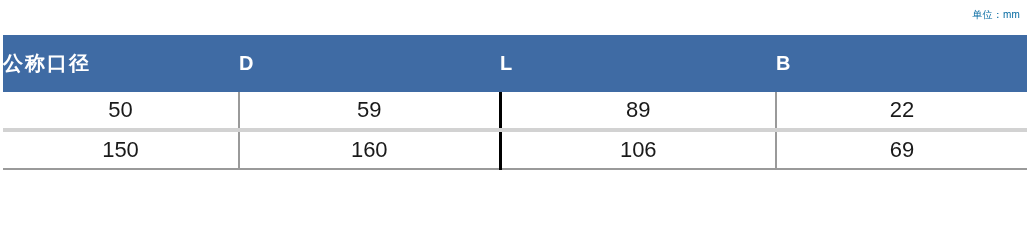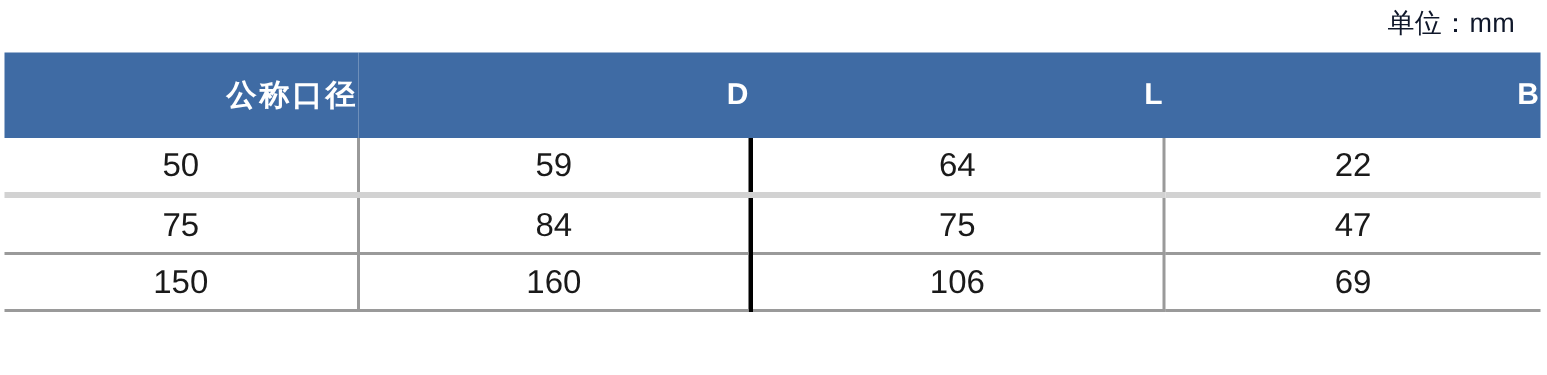--- a/index.html
+++ b/index.html
@@ -12,24 +12,24 @@
     height: 250px;
     position: relative;
     font-family: "Liberation Sans", "DejaVu Sans", sans-serif;
     overflow: hidden;
   }
 
   
   #unit-caption {
     position: absolute;
     top: 4px;
-    right: 21px;
-    font-size: 18px;
+    right: 11px;
+    font-size: 10px;
     line-height: 22px;
-    color: #0f172a;
+    color: #0369a1;
     white-space: nowrap;
     letter-spacing: 0.2px;
   }
 
   
   #spec-table-wrap {
     position: absolute;
     left: 3px;
     top: 35px;
     width: 1024px;
@@ -49,21 +49,21 @@
 
   
   thead tr.header-row {
     background: #3f6ba4;
   }
   thead th {
     height: 57px;
     color: #ffffff;
     font-size: 20px;
     font-weight: bold;
-    text-align: right;
+    text-align: left;
     vertical-align: middle;
     padding: 0;
     border: none;
     letter-spacing: 1px;
   }
   thead th.h-cjk {
     letter-spacing: 2px;
   }
 
   
@@ -113,28 +113,22 @@
         <th>D</th>
         <th>L</th>
         <th>B</th>
       </tr>
     </thead>
 
     <tbody>
       <tr class="rule-light">
         <td class="sep-dark">50</td>
         <td class="sep-light">59</td>
-        <td class="sep-dark">64</td>
+        <td class="sep-dark">89</td>
         <td>22</td>
-      </tr>
-      <tr class="rule-dark">
-        <td class="sep-dark">75</td>
-        <td class="sep-light">84</td>
-        <td class="sep-dark">75</td>
-        <td>47</td>
       </tr>
       <tr class="rule-dark">
         <td class="sep-dark">150</td>
         <td class="sep-light">160</td>
         <td class="sep-dark">106</td>
         <td>69</td>
       </tr>
     </tbody>
   </table>
 </div>

